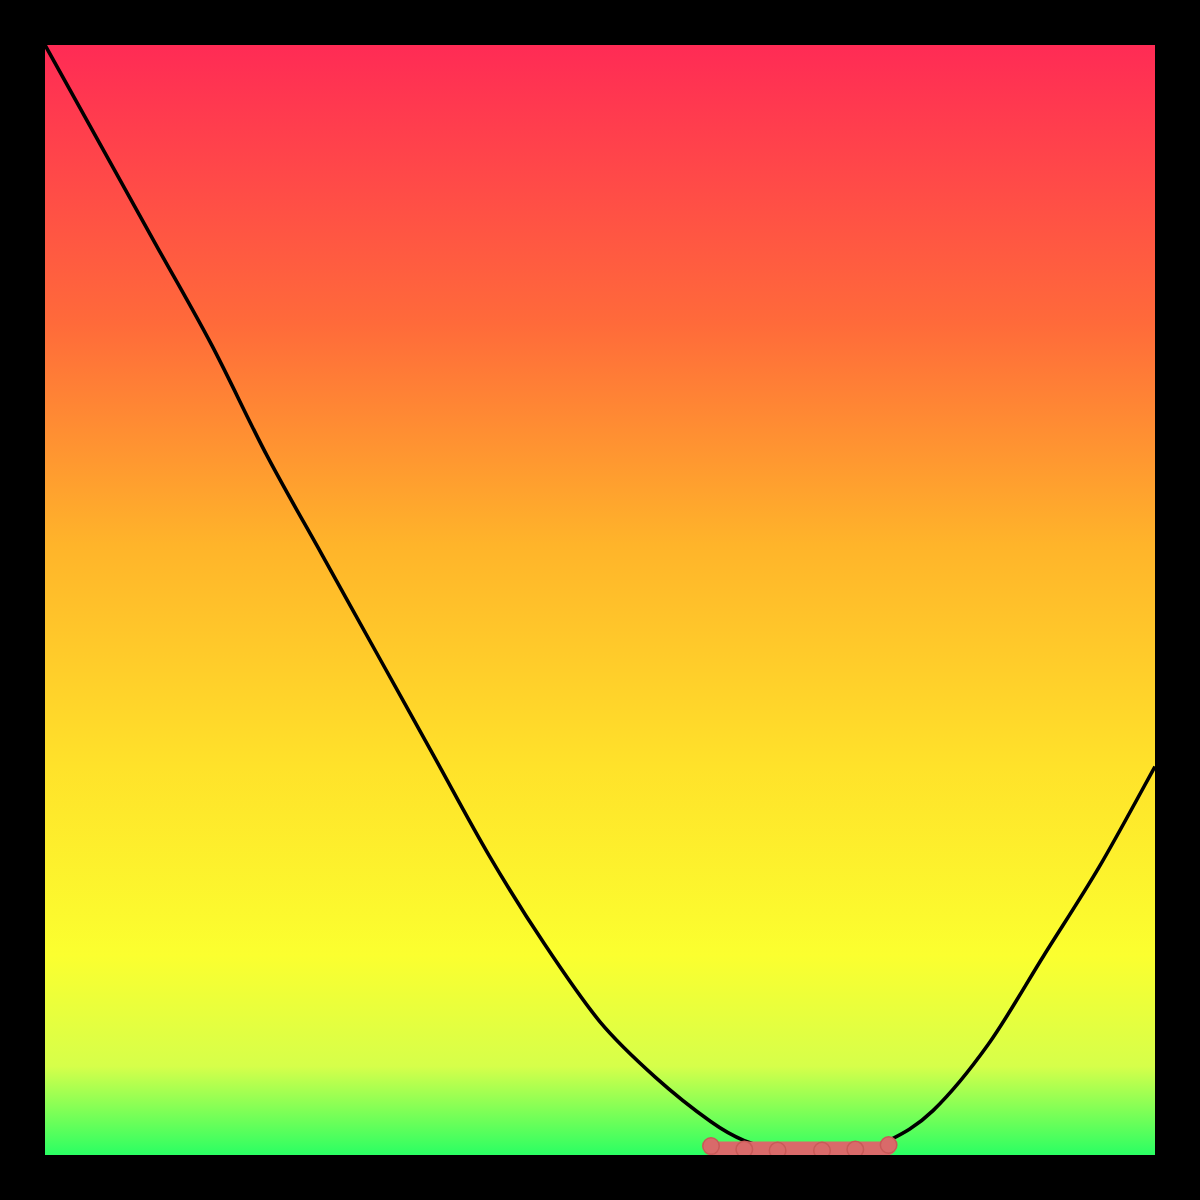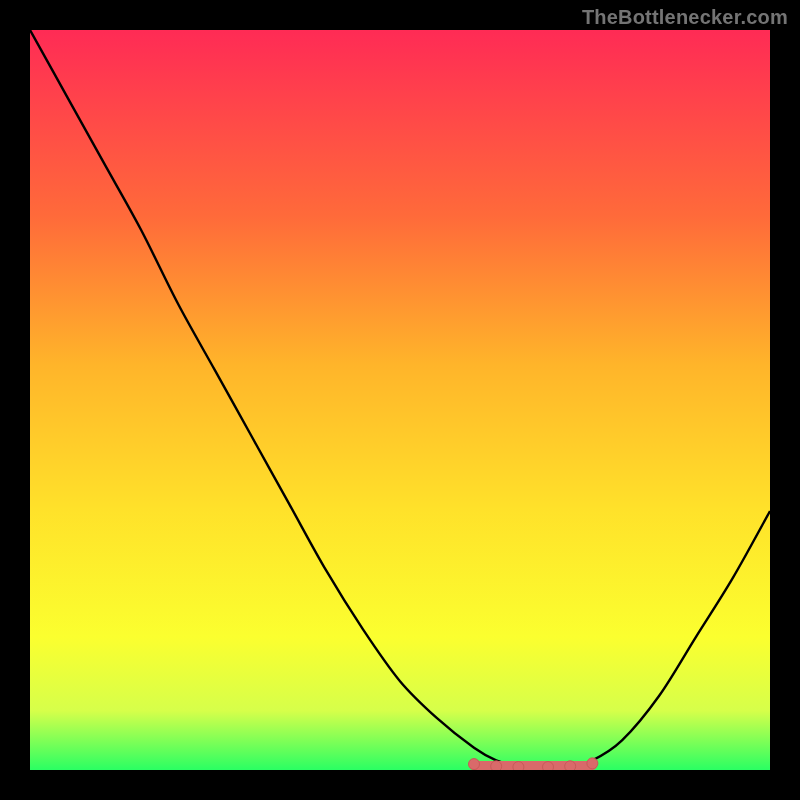--- a/index.html
+++ b/index.html
@@ -32,21 +32,20 @@
     top: 30px;
     width: 740px;
     height: 740px;
   }
   svg { display: block; }
 </style>
 </head>
 <body>
 <div class="frame">
 
-  <div class="attr">TheBottlenecker.com</div>
 
   <div class="plot">
     <svg id="svg" width="740" height="740" viewBox="0 0 740 740">
         <defs>
           <linearGradient id="bg" x1="0" y1="0" x2="0" y2="1">
             <stop offset="0%" stop-color="#ff2b55"></stop>
             <stop offset="25%" stop-color="#ff6a3a"></stop>
             <stop offset="45%" stop-color="#ffb42a"></stop>
             <stop offset="65%" stop-color="#ffe22a"></stop>
             <stop offset="82%" stop-color="#fbff2f"></stop>

